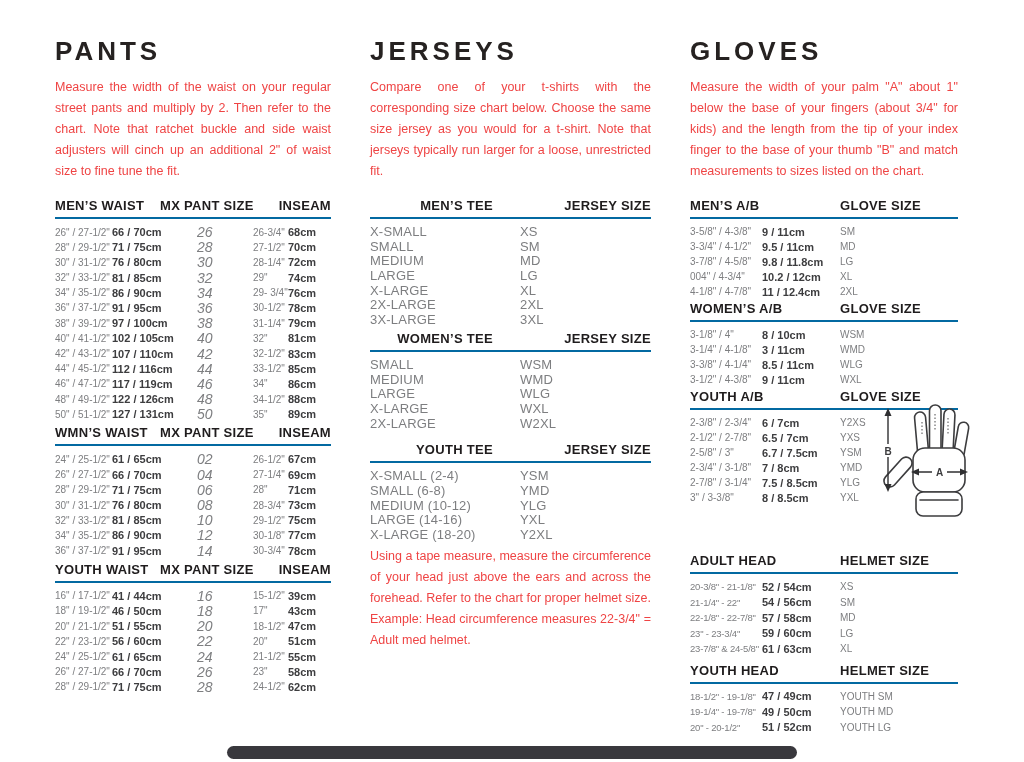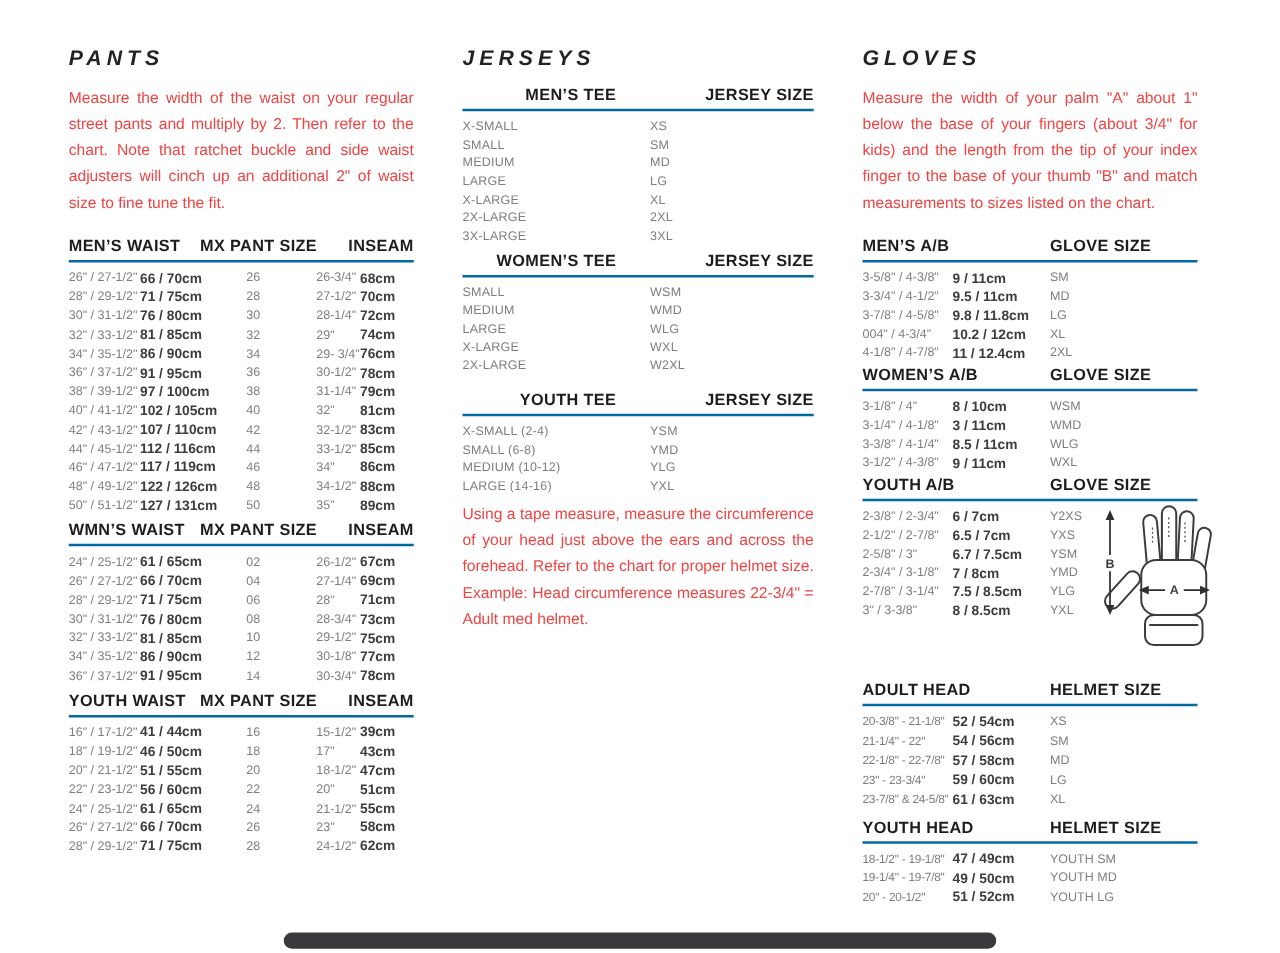--- a/index.html
+++ b/index.html
@@ -7,22 +7,22 @@
   body {
     position:relative; width:1024px; height:762px; background:#ffffff;
     font-family:"Liberation Sans", sans-serif; color:#231f20; overflow:hidden;
   }
   .col { position:absolute; top:38px; }
   #col-pants  { left:55px;  width:276px; }
   #col-center { left:370px; width:281px; }
   #col-gloves { left:690px; width:268px; }
 
   .sec-title {
-    font-size:17px; font-weight:700; letter-spacing:4px;
-    color:#262221; line-height:1; margin:0 0 13px;font-style:italic;
+    font-size:26px; font-weight:700; letter-spacing:4px;
+    color:#262221; line-height:1; margin:0 0 13px;
   }
   .sec-desc {
     font-size:12.5px; line-height:21px; color:#ef4444;
     text-align:justify; margin:0 0 16px;
   }
   .mt-helmets { margin-top:22px; }
   .mt-adult-head { margin-top:48px; }
 
   .tbl { margin-bottom:4px; }
   .t-head {
@@ -38,22 +38,22 @@
   .tr { display:grid; align-items:center; }
   .tbl-pants .tr { grid-template-columns:57px 85px 56px 35px 45px; height:15.2px; }
   .tbl-two   .tr { grid-template-columns:150px 1fr; height:14.7px; }
   .tbl-three .tr { grid-template-columns:72px 78px 1fr; height:15px; }
   .tbl-helmet .tr { height:15.5px; }
 
   .td { font-size:10px; color:#7d7e80; white-space:nowrap; overflow:visible; }
   .tbl-pants .c1, .tbl-pants .c4, .tbl-three .c1 {
     font-weight:700; font-size:11px; color:#3d3d3f;
   }
-  .tbl-pants .c2 { font-size:10px; }
-  .tbl-two .td { font-size:10px; letter-spacing:0.2px; }
+  .tbl-pants .c2 { font-size:14px;font-style:italic; }
+  .tbl-two .td { font-size:13px; letter-spacing:0.2px; }
   .tbl-helmet .c0 { font-size:9.5px; letter-spacing:-0.2px; }
 
   .glove-fig { position:absolute; left:192px; top:362px; }
 
   .home-indicator {
     position:absolute; left:227px; top:746px; width:570px; height:13px;
     border-radius:7px; background:#39383d;
   }
 </style>
 </head>
@@ -278,20 +278,21 @@
           <span class="td c2">28</span>
           <span class="td c3">24-1/2"</span>
           <span class="td c4">62cm</span>
         </div>
       </div>
   </div>
 </div>
 
 <div class="col" id="col-center">
   <h1 class="sec-title">JERSEYS</h1>
+  <p class="sec-desc">Compare one of your t-shirts with the corresponding size chart below. Choose the same size jersey as you would for a t-shirt. Note that jerseys typically run larger for a loose, unrestricted fit.</p>
 
   <div class="tbl tbl-two" style="margin-bottom:4px">
     <div class="t-head">
         <span class="th">MEN’S TEE</span>
         <span class="th">JERSEY SIZE</span>
       </div>
     <div>
         <div class="tr">
           <span class="td c0">X-SMALL</span>
           <span class="td c1">XS</span>
@@ -366,20 +367,24 @@
           <span class="td c0">SMALL (6-8)</span>
           <span class="td c1">YMD</span>
         </div>
         <div class="tr">
           <span class="td c0">MEDIUM (10-12)</span>
           <span class="td c1">YLG</span>
         </div>
         <div class="tr">
           <span class="td c0">LARGE (14-16)</span>
           <span class="td c1">YXL</span>
+        </div>
+        <div class="tr">
+          <span class="td c0">X-LARGE (18-20)</span>
+          <span class="td c1">Y2XL</span>
         </div>
       </div>
   </div>
 
   <p class="sec-desc">Using a tape measure, measure the circumference of your head just above the ears and across the forehead. Refer to the chart for proper helmet size. Example: Head circumference measures 22-3/4" = Adult med helmet.</p>
 </div>
 
 <div class="col" id="col-gloves" style="position:absolute;">
   <h1 class="sec-title">GLOVES</h1>
   <p class="sec-desc">Measure the width of your palm "A" about 1" below the base of your fingers (about 3/4" for kids) and the length from the tip of your index finger to the base of your thumb "B" and match measurements to sizes listed on the chart.</p>

